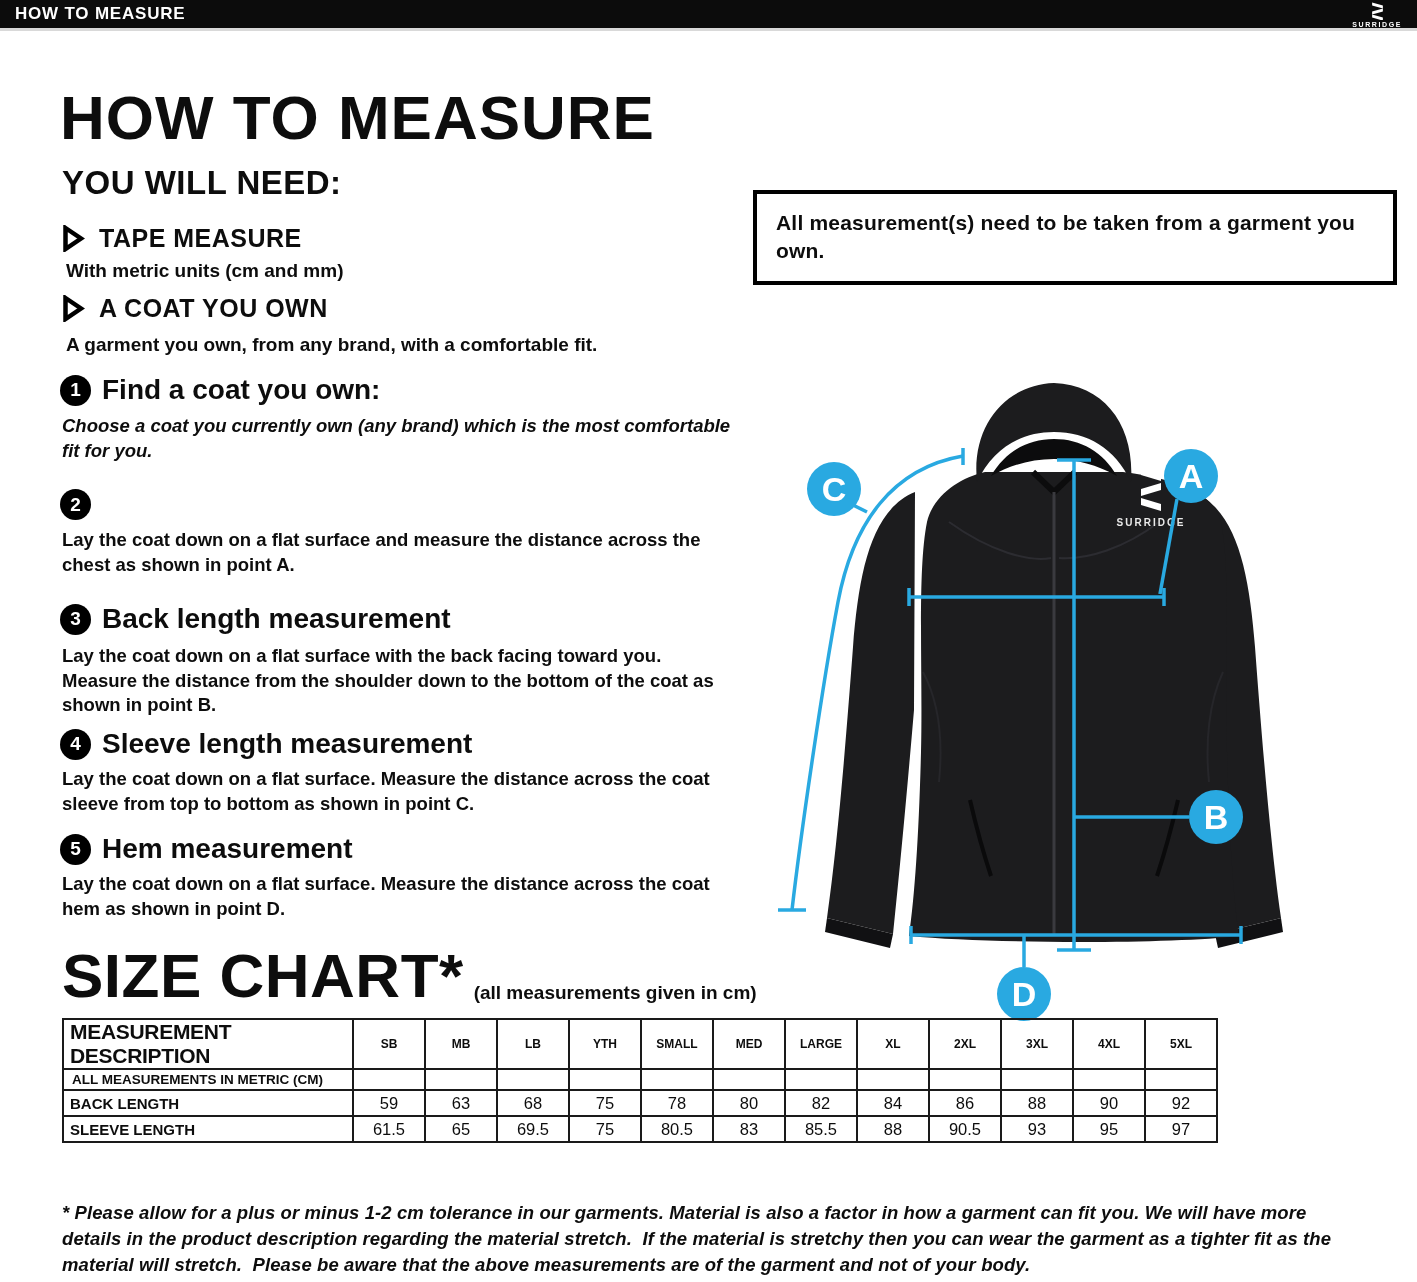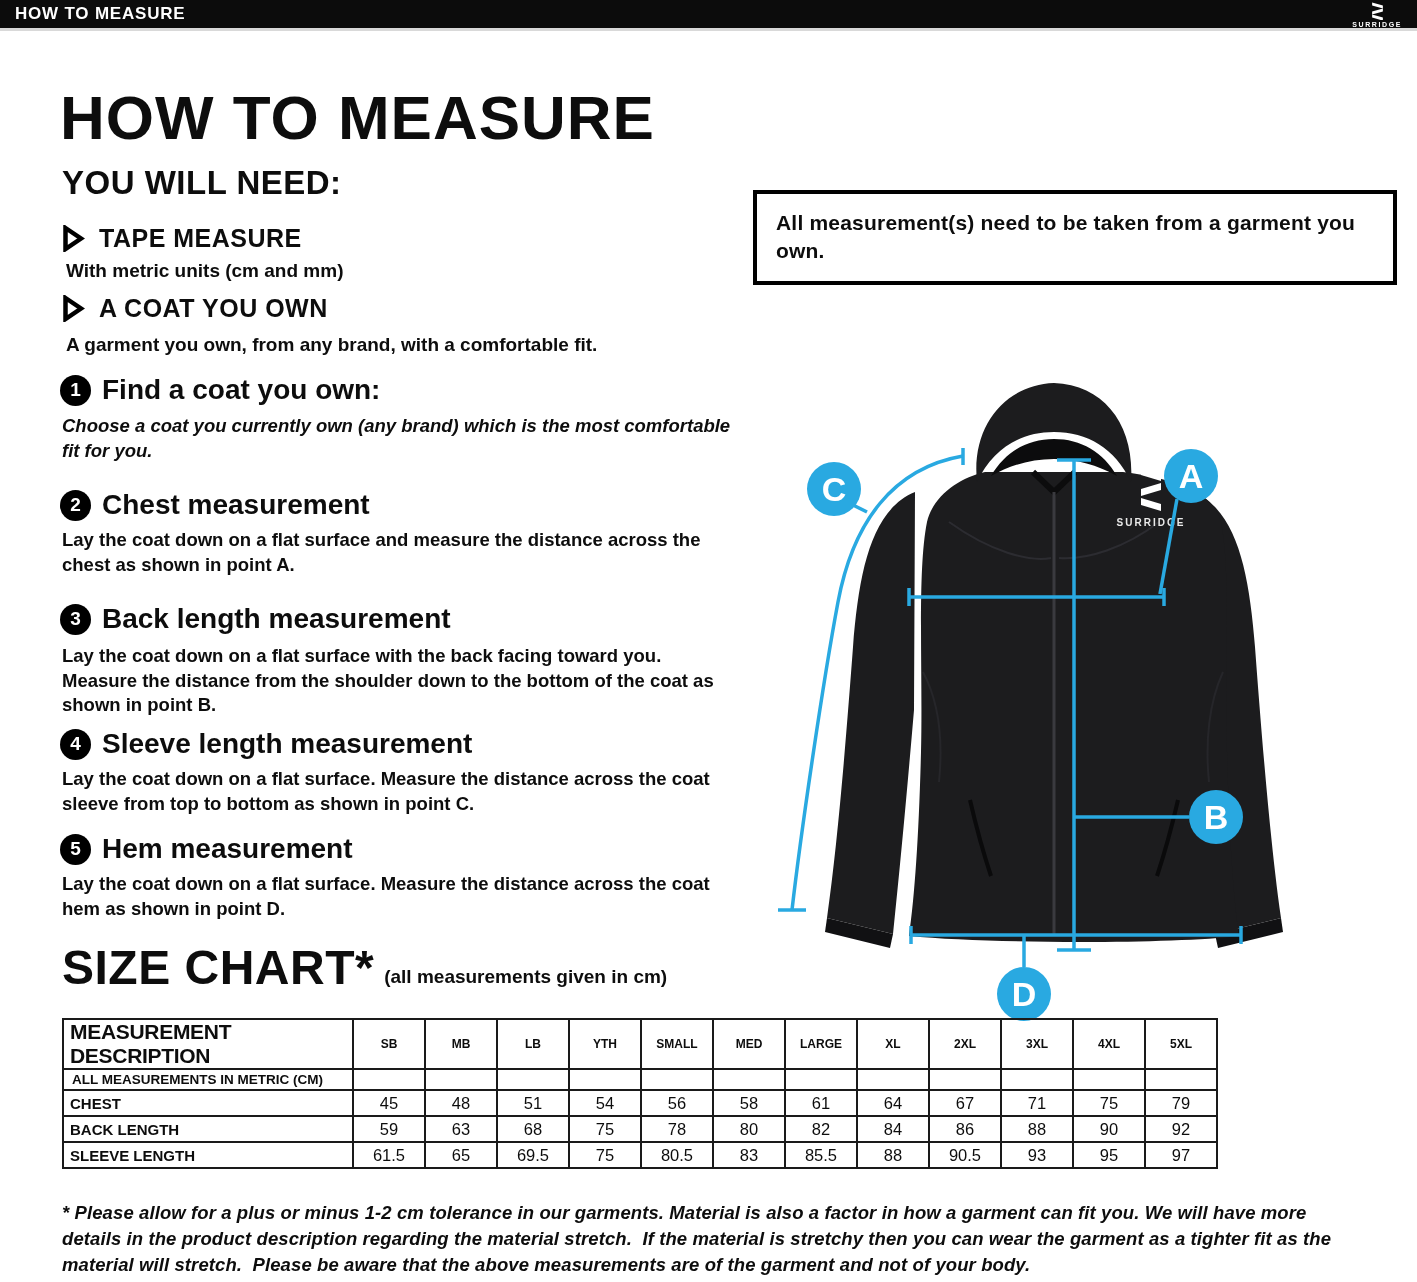--- a/index.html
+++ b/index.html
@@ -14,21 +14,21 @@
   
   .abs{position:absolute;}
   .main-title{left:60px;top:82px;font-size:62px;font-weight:700;letter-spacing:1px;}
   .need-title{left:62px;top:164px;font-size:33px;font-weight:700;letter-spacing:.5px;}
   .req-head{display:flex;align-items:center;gap:14px;font-size:25px;font-weight:700;letter-spacing:.5px;}
   .req-detail{font-size:19px;font-weight:700;}
   .step-head{display:flex;align-items:center;gap:11px;font-size:28px;font-weight:700;}
   .step-num{width:31px;height:31px;border-radius:50%;background:#000;color:#fff;font-size:19px;font-weight:700;display:flex;align-items:center;justify-content:center;flex:0 0 31px;}
   .step-body{font-size:18.5px;font-weight:700;line-height:1.33;width:678px;}
   .size-chart-row{left:62px;top:940px;display:flex;align-items:flex-end;gap:10px;}
-  .size-chart-title{font-size:48px;font-weight:700;letter-spacing:.5px;}
+  .size-chart-title{font-size:62px;font-weight:700;letter-spacing:.5px;}
   .size-chart-sub{font-size:19px;font-weight:700;padding-bottom:7px;}
 
   
   .callout{left:753px;top:190px;width:644px;box-sizing:border-box;border:4px solid #000;padding:15px 19px;font-size:21px;font-weight:700;line-height:1.35;letter-spacing:.2px;}
 
   
   .diagram{left:753px;top:372px;}
 
   
   .size-table{left:62px;top:1018px;border-collapse:collapse;table-layout:fixed;}
@@ -80,21 +80,20 @@
 <div class="abs callout">All measurement(s) need to be taken from a garment you own.</div>
 
 <div class="abs step-head" style="left:60px;top:374px;">
   <span class="step-num">1</span>
   <span>Find a coat you own:</span>
 </div>
 <div class="abs step-body" style="left:62px;top:414px;font-style:italic;">Choose a coat you currently own (any brand) which is the most comfortable fit for you.</div>
 
 <div class="abs step-head" style="left:60px;top:489px;">
   <span class="step-num">2</span>
-  <span>Chest measurement</span>
 </div>
 <div class="abs step-body" style="left:62px;top:528px;">Lay the coat down on a flat surface and measure the distance across the chest as shown in point A.</div>
 
 <div class="abs step-head" style="left:60px;top:603px;">
   <span class="step-num">3</span>
   <span>Back length measurement</span>
 </div>
 <div class="abs step-body" style="left:62px;top:644px;">Lay the coat down on a flat surface with the back facing toward you. Measure the distance from the shoulder down to the bottom of the coat as shown in point B.</div>
 
 <div class="abs step-head" style="left:60px;top:728px;">
@@ -212,35 +211,20 @@
         <td></td>
         <td></td>
         <td></td>
         <td></td>
         <td></td>
         <td></td>
         <td></td>
         <td></td>
       </tr>
       <tr class="datarow">
-        <td class="lbl">CHEST</td>
-        <td>45</td>
-        <td>48</td>
-        <td>51</td>
-        <td>54</td>
-        <td>56</td>
-        <td>58</td>
-        <td>61</td>
-        <td>64</td>
-        <td>67</td>
-        <td>71</td>
-        <td>75</td>
-        <td>79</td>
-      </tr>
-      <tr class="datarow">
         <td class="lbl">BACK LENGTH</td>
         <td>59</td>
         <td>63</td>
         <td>68</td>
         <td>75</td>
         <td>78</td>
         <td>80</td>
         <td>82</td>
         <td>84</td>
         <td>86</td>

